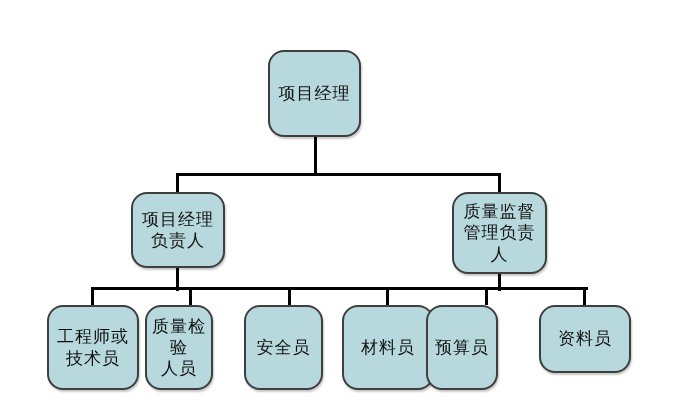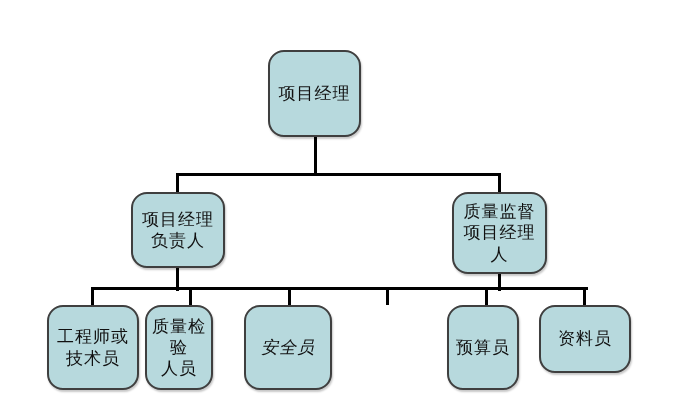--- a/index.html
+++ b/index.html
@@ -43,23 +43,23 @@
   .line{
     position:absolute;
     background:var(--connector);
   }
   
   .n0{left:268px;top:50px;width:93px;height:87px;}
   .n1{left:131px;top:192px;width:94px;height:76px;}
   .n2{left:452px;top:192px;width:95px;height:82px;}
   .n3{left:47px; top:305px;width:92px;height:85px;}
   .n4{left:145px;top:305px;width:68px;height:85px;}
-  .n5{left:244px;top:305px;width:88px;height:85px;font-style:italic;}
+  .n5{left:244px;top:305px;width:79px;height:85px;}
   .n6{left:342px;top:305px;width:92px;height:85px;}
-  .n7{left:447px;top:305px;width:72px;height:85px;text-align:center;}
+  .n7{left:426px;top:305px;width:72px;height:85px;text-align:center;}
   .n8{left:539px;top:305px;width:92px;height:68px;}
   
   .c-root-stem   {left:314px;top:137px;width:3px;height:39px;}
   .c-l2-rail     {left:176px;top:173px;width:325px;height:3px;}
   .c-l2-drop-a   {left:176px;top:173px;width:3px;height:19px;}
   .c-l2-drop-b   {left:498px;top:173px;width:3px;height:19px;}
   .c-l2a-stem    {left:176px;top:268px;width:3px;height:23px;}
   .c-l2b-stem    {left:498px;top:274px;width:3px;height:17px;}
   .c-l3-rail     {left:92px; top:287px;width:496px;height:3px;}
   .c-l3-drop-1   {left:91px; top:287px;width:3px;height:18px;}
@@ -90,34 +90,37 @@
 
   <div class="node n0">
     <span class="lbl">项目经理</span>
   </div>
   <div class="node n1">
     <span class="lbl">项目经理
 负责人</span>
   </div>
   <div class="node n2">
     <span class="lbl">质量监督
-项目经理
+管理负责
 人</span>
   </div>
   <div class="node n3">
     <span class="lbl">工程师或
 技术员</span>
   </div>
   <div class="node n4">
     <span class="lbl">质量检验
 人员</span>
   </div>
   <div class="node n5">
     <span class="lbl">安全员</span>
   </div>
+  <div class="node n6">
+    <span class="lbl">材料员</span>
+  </div>
   <div class="node n7">
     <span class="lbl">预算员</span>
   </div>
   <div class="node n8">
     <span class="lbl">资料员</span>
   </div>
 
 </div>
 
 </body></html>

